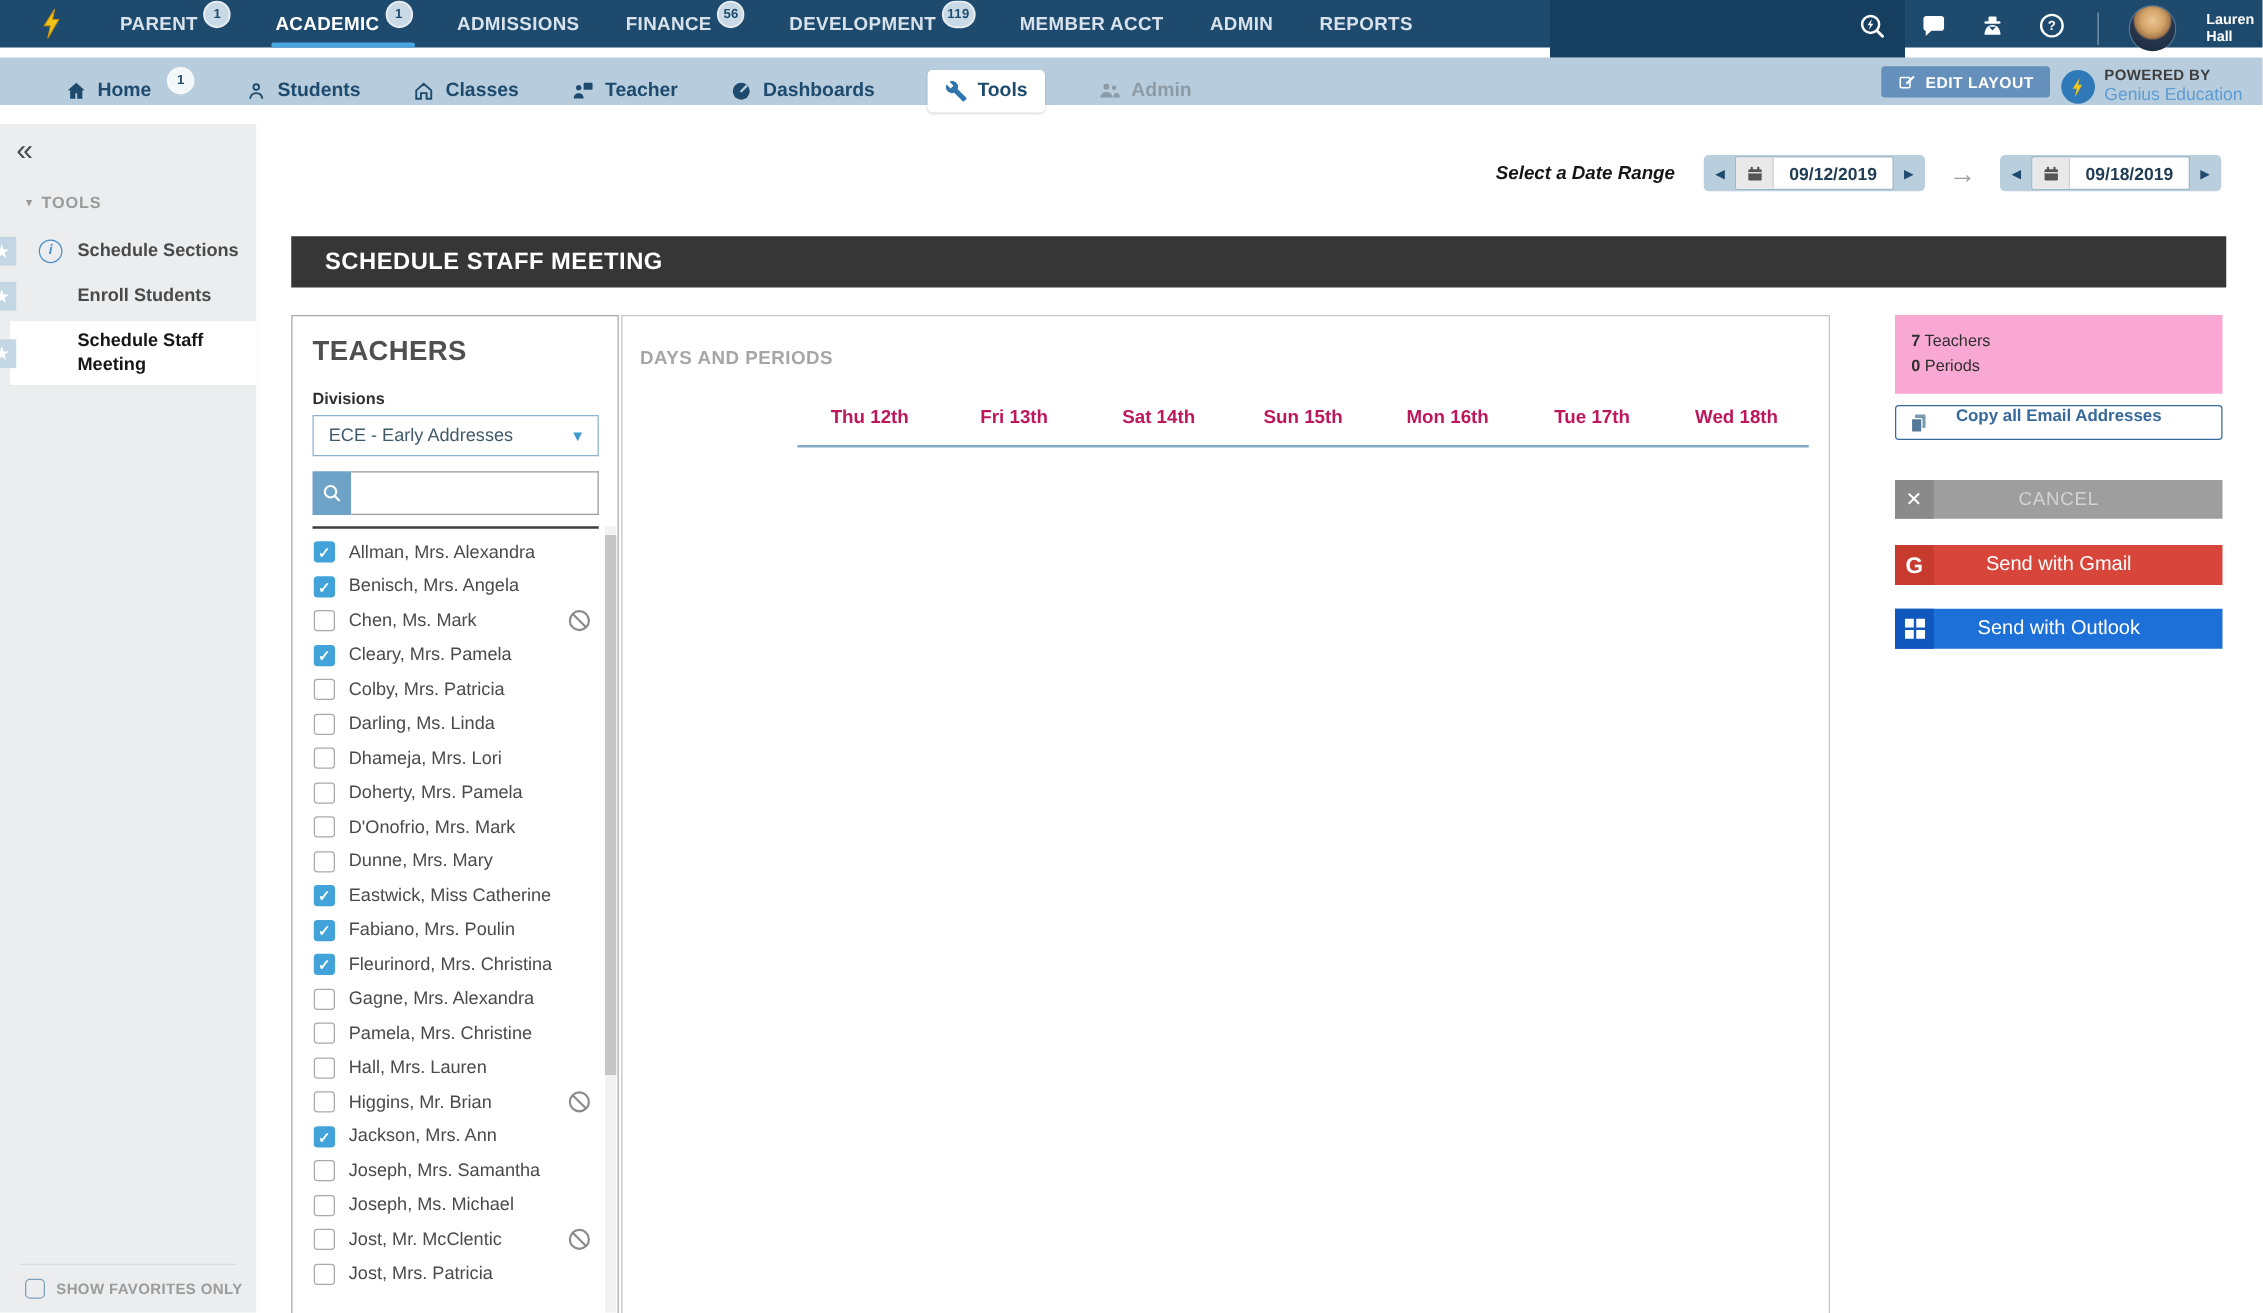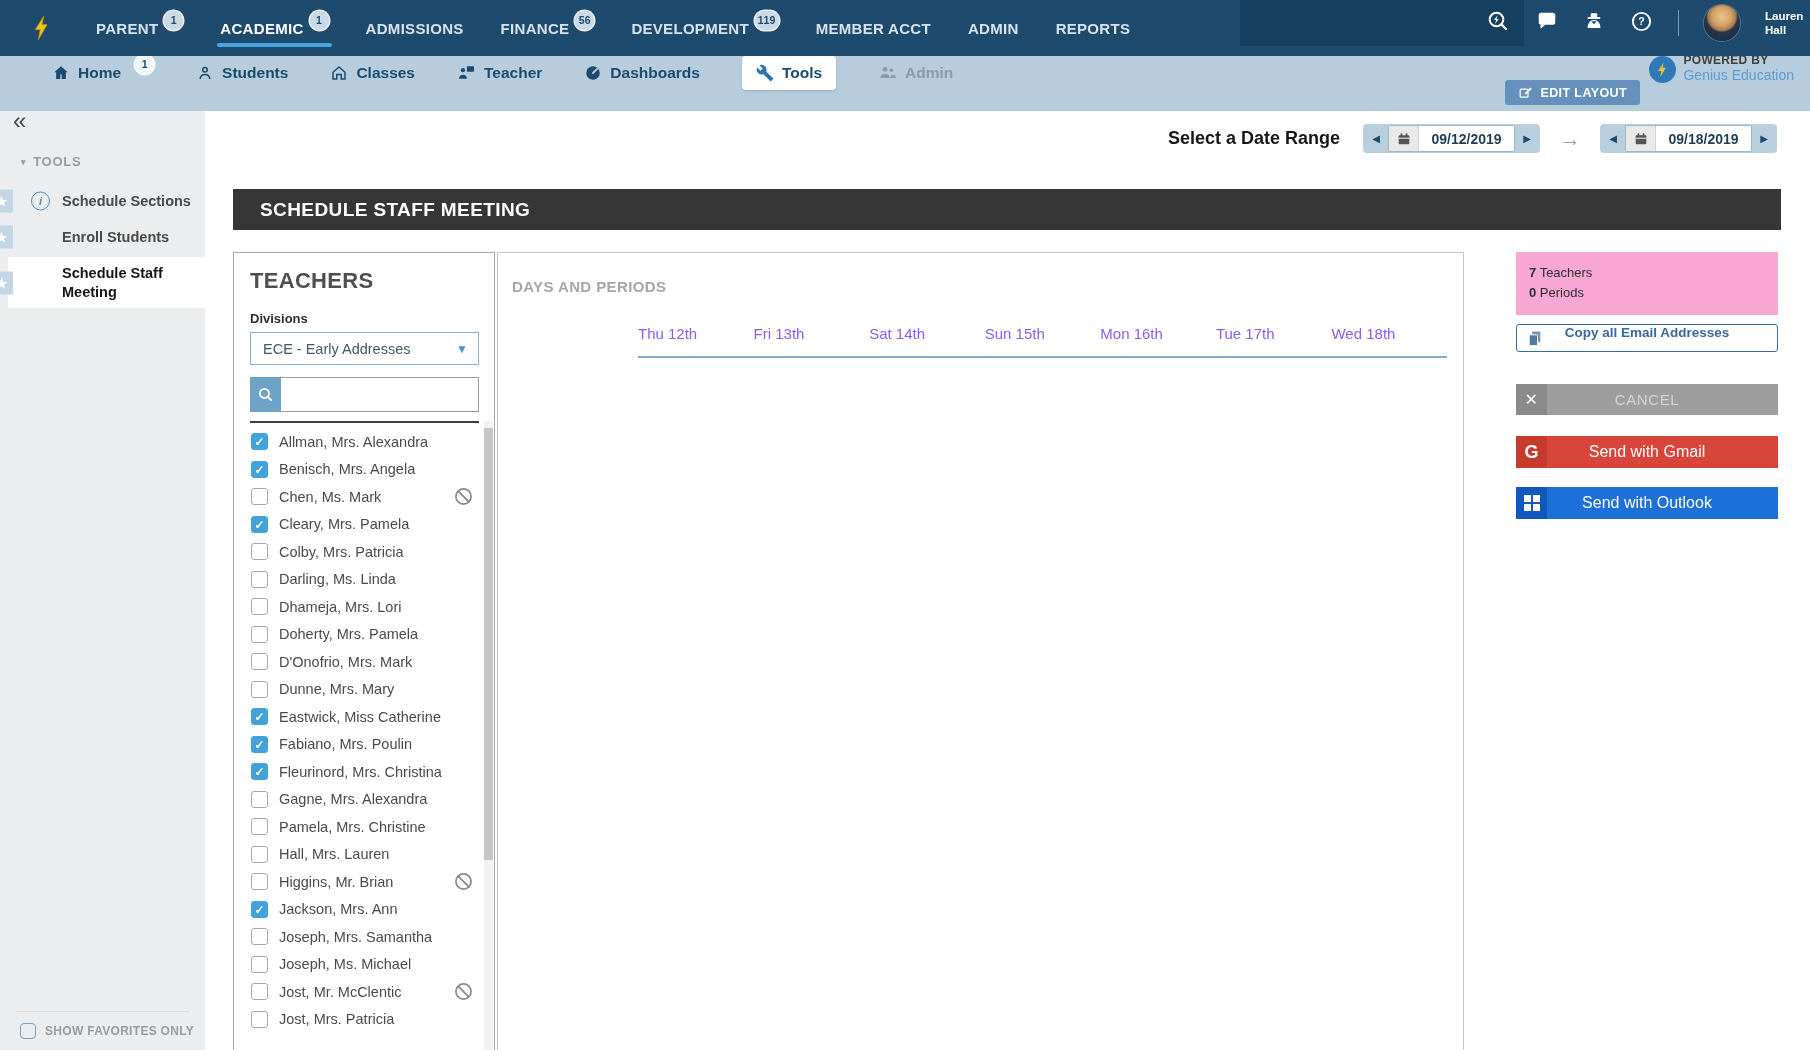--- a/index.html
+++ b/index.html
@@ -1,20 +1,20 @@
 <!DOCTYPE html>
 <html><head>
 <meta charset="utf-8">
 <style>
   * { box-sizing: border-box; margin: 0; padding: 0; }
   html,body { width:1810px; height:1050px; overflow:hidden; background:#fff;
               font-family:"Liberation Sans", sans-serif; }
 
   
-  .topnav { position:absolute; left:0; top:0; width:1810px; height:56px; background:#1d4a6d;
+  .topnav { position:absolute; left:0; top:0; width:1810px; height:38px; background:#1d4a6d;
             display:flex; align-items:center; z-index:30; }
   .logo { margin:0 44px 0 32px; display:flex; }
   .tn-items { display:flex; height:46px; align-items:center; }
   .tn-item { position:relative; height:46px; display:flex; align-items:center;
              color:#d7e2ec; font-weight:bold; font-size:15px; letter-spacing:.3px;
              margin-right:37px; cursor:pointer; white-space:nowrap; }
   .tn-item.active { color:#fff; }
   .tn-item.active::after { content:""; position:absolute; left:-3px; right:-3px; bottom:4px;
              height:4px; background:#49a4e2; border-radius:2px; }
   .badge { display:inline-block; margin-left:6px; transform:translateY(-8px);
@@ -26,21 +26,21 @@
                padding-right:14px; }
   .tn-icons { position:absolute; left:1536px; top:0; height:46px; display:flex;
               align-items:center; gap:25px; }
   .tn-divider { width:1px; height:26px; background:rgba(255,255,255,.45); }
   .avatar { width:36px; height:36px; border-radius:50%;
             background:radial-gradient(circle at 50% 32%, #e9c490 0%, #d2a368 30%, #a8794d 46%, #27354a 52%, #17293d 100%);
             box-shadow:0 0 0 1px rgba(255,255,255,.25); }
   .tn-user { color:#fff; font-size:11.5px; font-weight:bold; line-height:1.25; }
 
   
-  .subnav { position:absolute; left:0; top:46px; width:1810px; height:65px; background:#b7cddd; z-index:20; }
+  .subnav { position:absolute; left:0; top:46px; width:1810px; height:38px; background:#b7cddd; z-index:20; }
   .sn-items { display:flex; align-items:center; height:53px; margin-left:52px; gap:42px; }
   .sn-item { display:flex; align-items:center; gap:8px; color:#1d4a6d; font-weight:bold;
              font-size:15.5px; cursor:pointer; position:relative; }
   .sn-item svg { display:block; }
   .sn-item.active { background:#fff; border-radius:4px; padding:8px 14px;
                     box-shadow:0 1px 2px rgba(0,0,0,.15); }
   .sn-item.disabled { color:#8d9ba6; cursor:default; }
   .edit-layout { position:absolute; right:170px; bottom:6px; height:25px; background:#6590bb;
                  color:#fff; font-weight:bold; font-size:12.5px; letter-spacing:.4px;
                  display:flex; align-items:center; gap:7px; padding:0 13px; border-radius:3px;
@@ -75,21 +75,21 @@
   .favorites { position:absolute; bottom:0; left:0; right:0; height:38px; display:flex;
                align-items:center; gap:9px; padding-left:20px; }
   .fav-cb { width:16px; height:16px; border:1.5px solid #7b9fb9; border-radius:4px;
             background:transparent; cursor:pointer; }
   .fav-label { color:#9b9b9b; font-weight:bold; font-size:12px; letter-spacing:.3px; }
 
   
   .main { position:absolute; left:205px; top:99px; right:0; bottom:0; background:#fff; }
 
   .date-row { position:absolute; top:25px; right:33px; display:flex; align-items:center; gap:15px; }
-  .dr-label { font-weight:bold; font-size:18px; color:#161616; margin-right:8px; }
+  .dr-label { font-weight:bold; font-size:15px; color:#161616; margin-right:8px;font-style:italic; }
   .dp { display:flex; align-items:center; background:#b9cfdd; border-radius:4px; height:29px;
         padding:0 1px; }
   .dp-btn { width:24px; text-align:center; color:#1d4a6d; font-size:10px; cursor:pointer; }
   .dp-inner { display:flex; align-items:center; height:27px; background:#fff;
               border:1px solid #9fb8c8; border-radius:2px; overflow:hidden; }
   .dp-cal { width:30px; height:100%; background:#e9e9e9; display:flex; align-items:center;
             justify-content:center; border-right:1px solid #d2d2d2; cursor:pointer; }
   .dp-date { width:95px; text-align:center; font-weight:bold; font-size:14px; color:#1f3c52; }
   .go-arrow { color:#9aa0a4; font-size:22px; line-height:1; margin:0 4px; }
 
@@ -125,21 +125,21 @@
   .tp-thumb { position:absolute; top:7px; left:0; width:9px; height:432px; background:#c6c6c6;
               cursor:pointer; }
 
   
   .days { position:absolute; left:292px; top:153px; width:967px; bottom:-2px;
           border:1px solid #c4c4c4; background:#fff; }
   .days-title { margin:25px 0 0 14px; color:#a6a6a6; font-weight:bold; font-size:15px;
                 letter-spacing:.4px; }
   .day-row { margin:30px 16px 0 140px; display:flex; border-bottom:2px solid #82aac8;
              padding-bottom:14px; }
-  .day { flex:1; text-align:left; font-weight:normal; font-size:15px; color:#8b5cf6; }
+  .day { flex:1; text-align:center; font-weight:bold; font-size:15px; color:#be185d; }
 
   
   .rp { position:absolute; left:1311px; width:262px; top:153px; }
   .summary { background:#f9a8d4; height:63px; padding:11px 13px; font-size:13px; color:#2e2e2e;
              line-height:1.5; }
   .copy-btn { margin-top:9px; height:28px; border:1px solid #38699b; border-radius:3px;
               background:#fff; color:#38699b; font-weight:bold; font-size:13.5px;
               display:flex; align-items:flex-start; justify-content:center; position:relative;
               cursor:pointer; }
   .copy-btn svg { position:absolute; left:8px; top:4px; }

